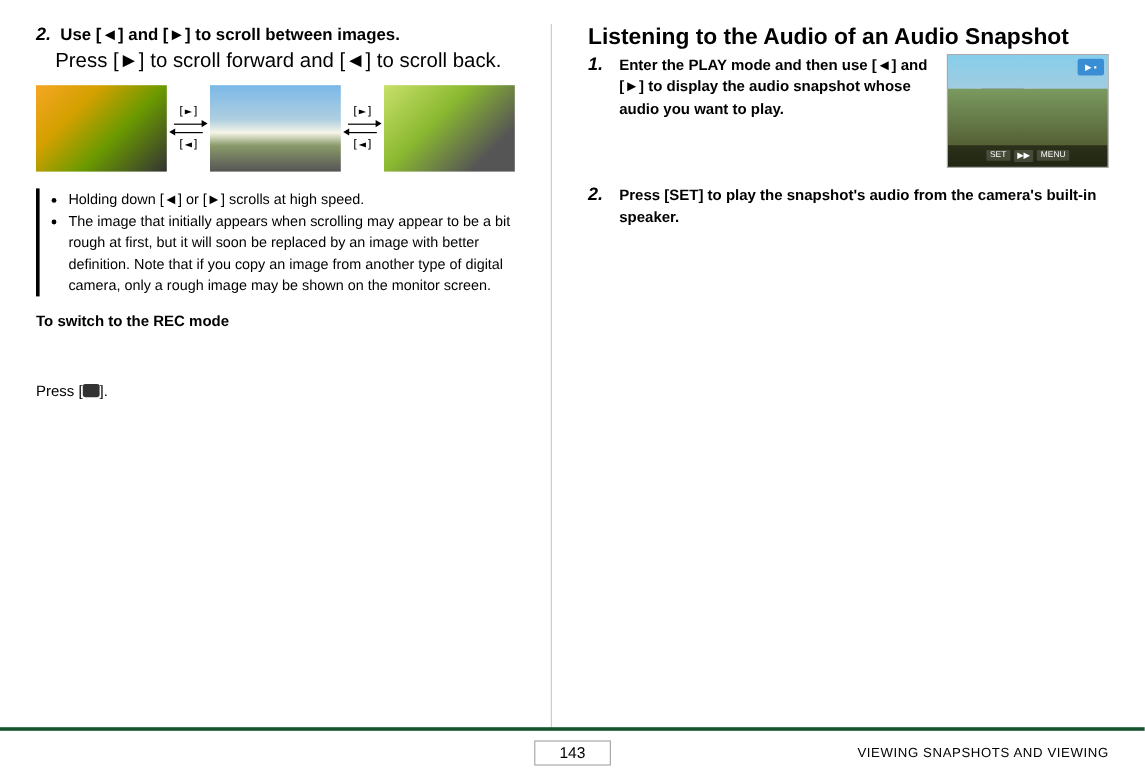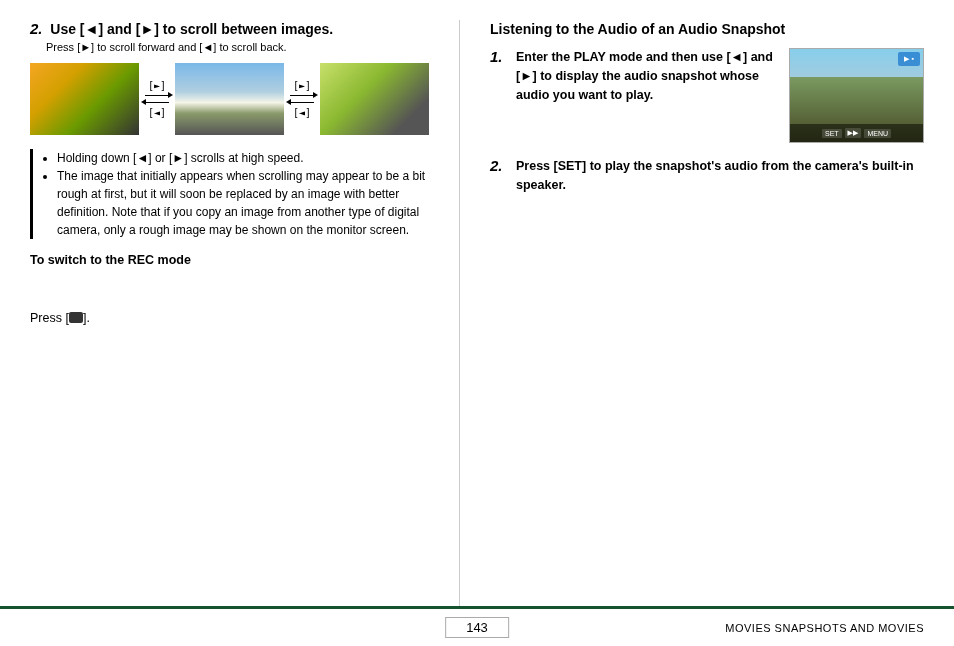--- a/index.html
+++ b/index.html
@@ -36,21 +36,21 @@
       font-size: 14px;
       font-weight: bold;
       margin-bottom: 4px;
     }
     .step-number {
       font-style: italic;
       font-weight: bold;
       font-size: 15px;
     }
     .sub-text {
-      font-size: 11px;
+      font-size: 17px;
       margin-bottom: 10px;
       padding-left: 16px;
     }
     .image-row {
       display: flex;
       align-items: center;
       gap: 6px;
       margin-bottom: 14px;
     }
     .img-placeholder {
@@ -133,23 +133,22 @@
       font-weight: bold;
       font-size: 12.5px;
       margin-bottom: 4px;
     }
     .rec-mode-text {
       font-size: 12.5px;
       margin-top: 44px;
     }
     
     .section-title {
-      font-size: 14px;
-      font-weight: bold;
-      margin-bottom: 10px;
+      font-size: 19px;
+      font-weight: bold;
       line-height: 1.3;
     }
     .section-intro {
       font-size: 12.5px;
       margin-bottom: 16px;
       line-height: 1.5;
     }
     .step-row {
       display: flex;
       gap: 10px;
@@ -345,15 +344,15 @@
             <strong>Press [SET] to play the snapshot's audio from the camera's built-in speaker.</strong>
           </div>
         </div>
       </div>
 
     </div>
   </div>
 
   <div class="footer">
     <div class="page-number">143</div>
-    <div class="footer-right-text">MOVIES SNAPSHOTS AND MOVIES</div>
+    <div class="footer-right-text">VIEWING SNAPSHOTS AND VIEWING</div>
   </div>
 </div>
 
 </body></html>

